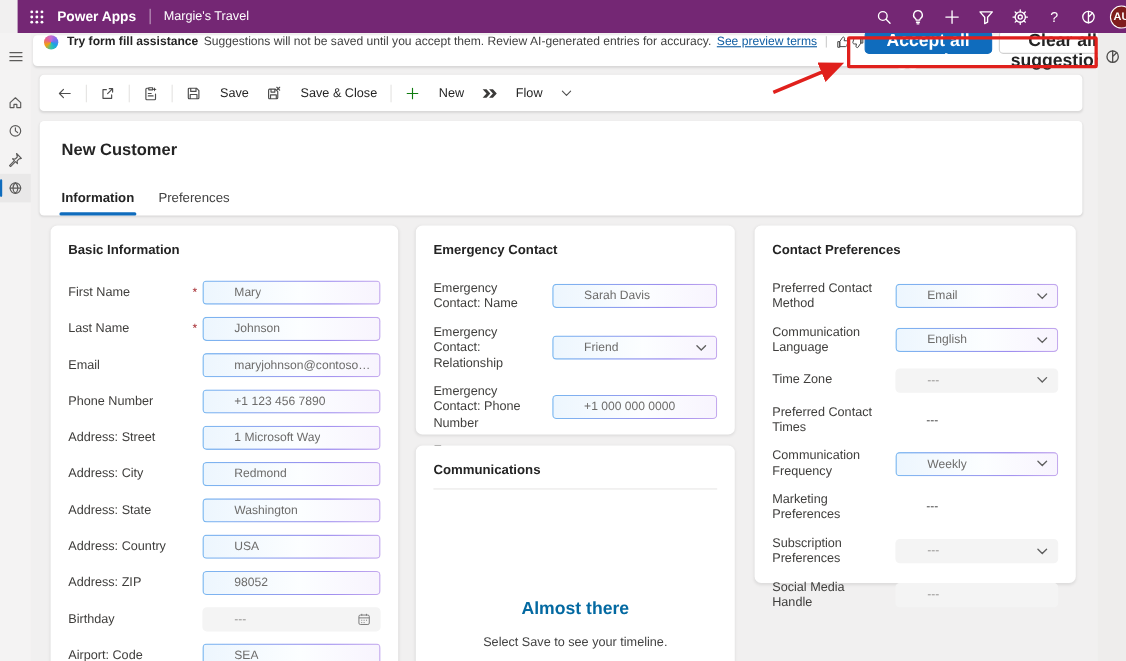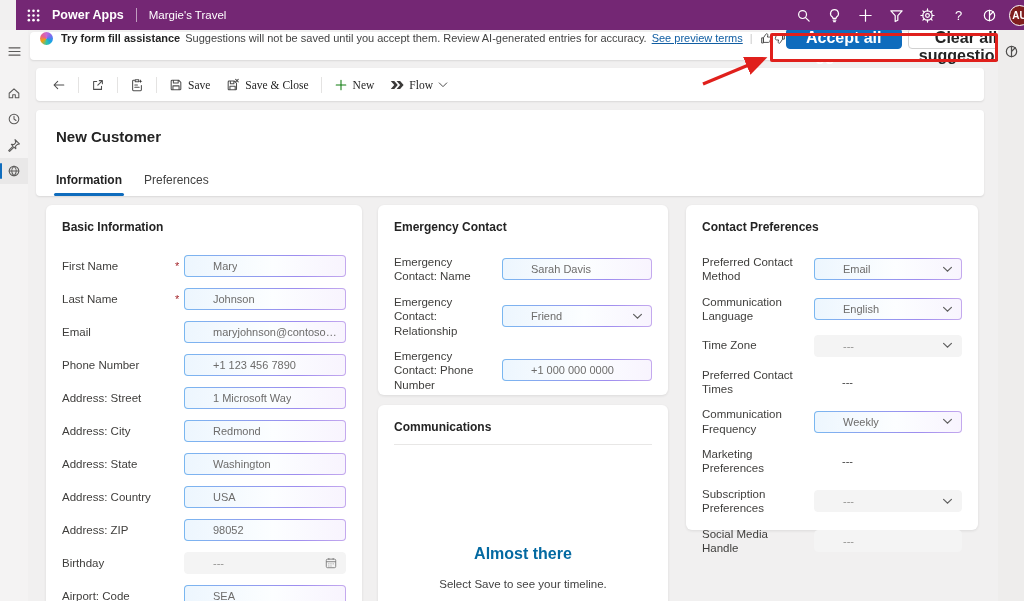--- a/index.html
+++ b/index.html
@@ -52,22 +52,22 @@
   .thumbbtn { background:none; border:none; cursor:pointer; width:20px; height:20px; display:flex; align-items:center; justify-content:center; }
   .thumbbtn svg { stroke:#424242; fill:none; stroke-width:1.1; stroke-linejoin:round; }
   .banner-actions { margin-left:auto; display:flex; align-items:center; gap:6px; padding-right:4px; }
   .btn { height:21px; border-radius:4px; font-family:"Liberation Sans",sans-serif; font-size:16px; font-weight:700; padding:0 10px; cursor:pointer; }
   .btn.primary { background:#0f6cbd; border:1px solid #0f6cbd; color:#fff; }
   .btn.secondary { background:#fff; border:1px solid #d1d1d1; color:#242424; }
 
   
   .toolbar { position:absolute; top:38px; left:8px; right:14px; height:33px; background:#fff; border-radius:4px;
              box-shadow:0 1px 2px rgba(0,0,0,.1); display:flex; align-items:center; padding:0 8px; }
-  .cmdbtn { display:flex; align-items:center; gap:5px; background:none; border:none; cursor:pointer;
-            height:26px; padding:0 8px; border-radius:4px; font-family:Liberation Serif, serif; font-size:11.5px; color:#242424; }
+  .cmdbtn { display:flex; align-items:center; gap:17px; background:none; border:none; cursor:pointer;
+            height:26px; padding:0 8px; border-radius:4px; font-family:Liberation Sans, sans-serif; font-size:11.5px; color:#242424; }
   .cmdbtn svg { stroke:#4d4d4d; fill:none; stroke-width:1.2; stroke-linecap:round; stroke-linejoin:round; }
   .cmdbtn .green { stroke:#107c10; }
   .cmdbtn .dark-fill { fill:#3b3a39; stroke:none; }
   .tb-div { width:1px; height:16px; background:#e4e3e2; margin:0 4px; }
 
   
   .form-card { position:absolute; top:80px; left:8px; right:14px; height:86px; background:#fff; border-radius:4px;
                box-shadow:0 1px 2px rgba(0,0,0,.1); padding:18px 20px 0; }
   .form-title { font-size:15px; font-weight:700; color:#242424; }
   .tabs { position:absolute; bottom:0; left:20px; display:flex; gap:22px; }

